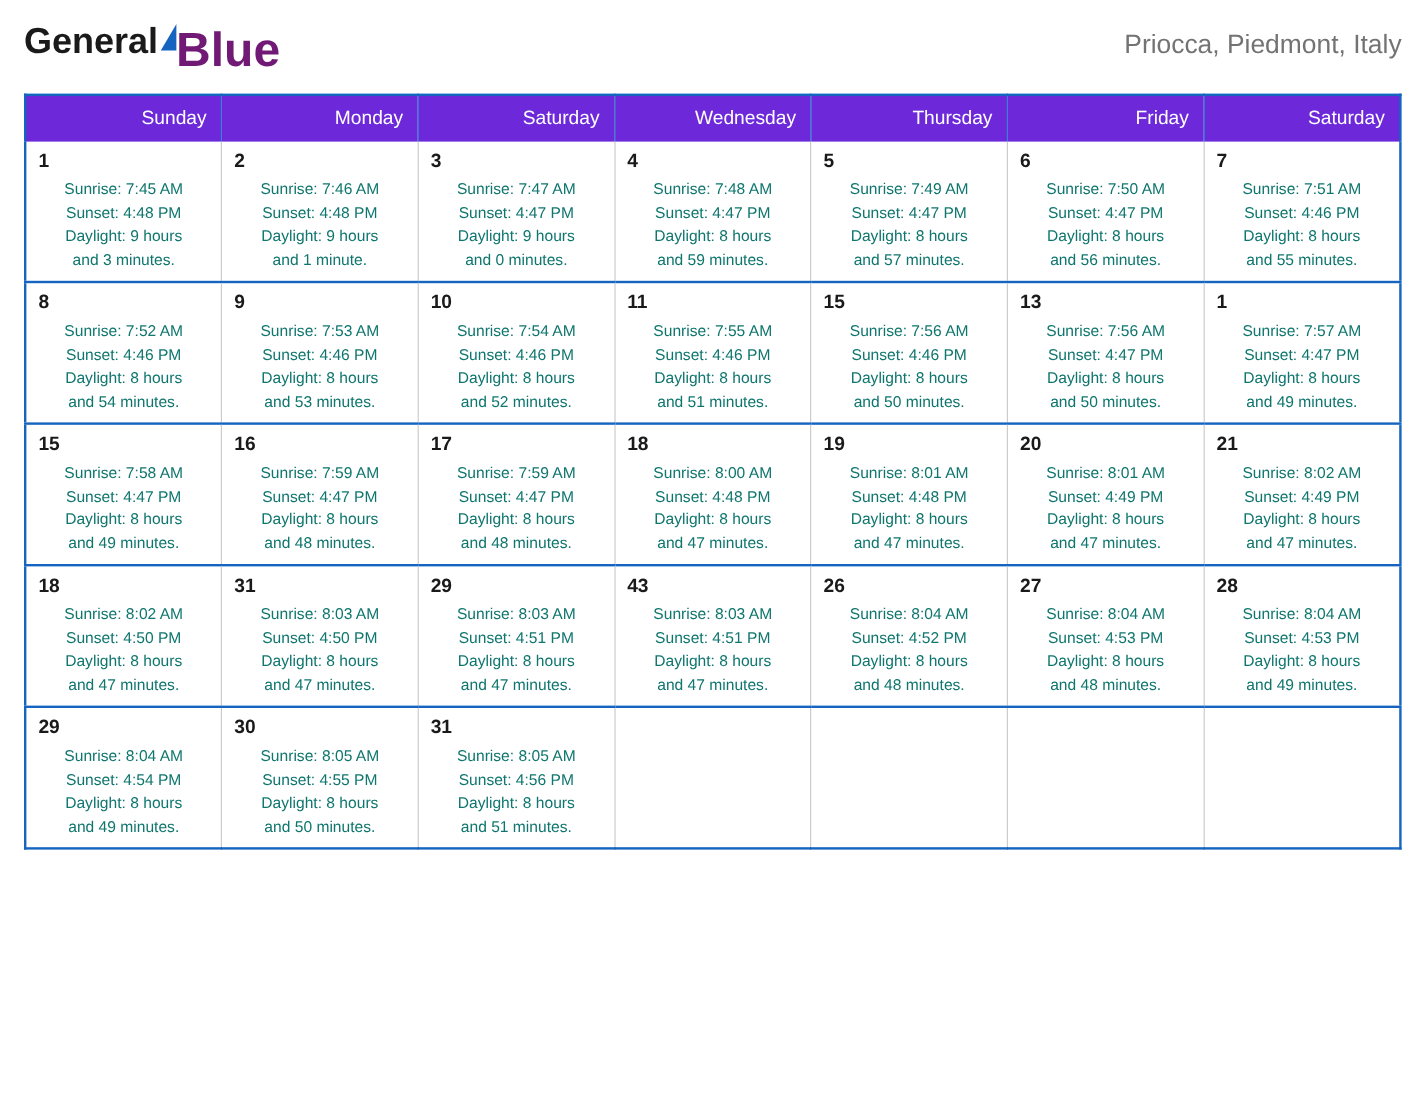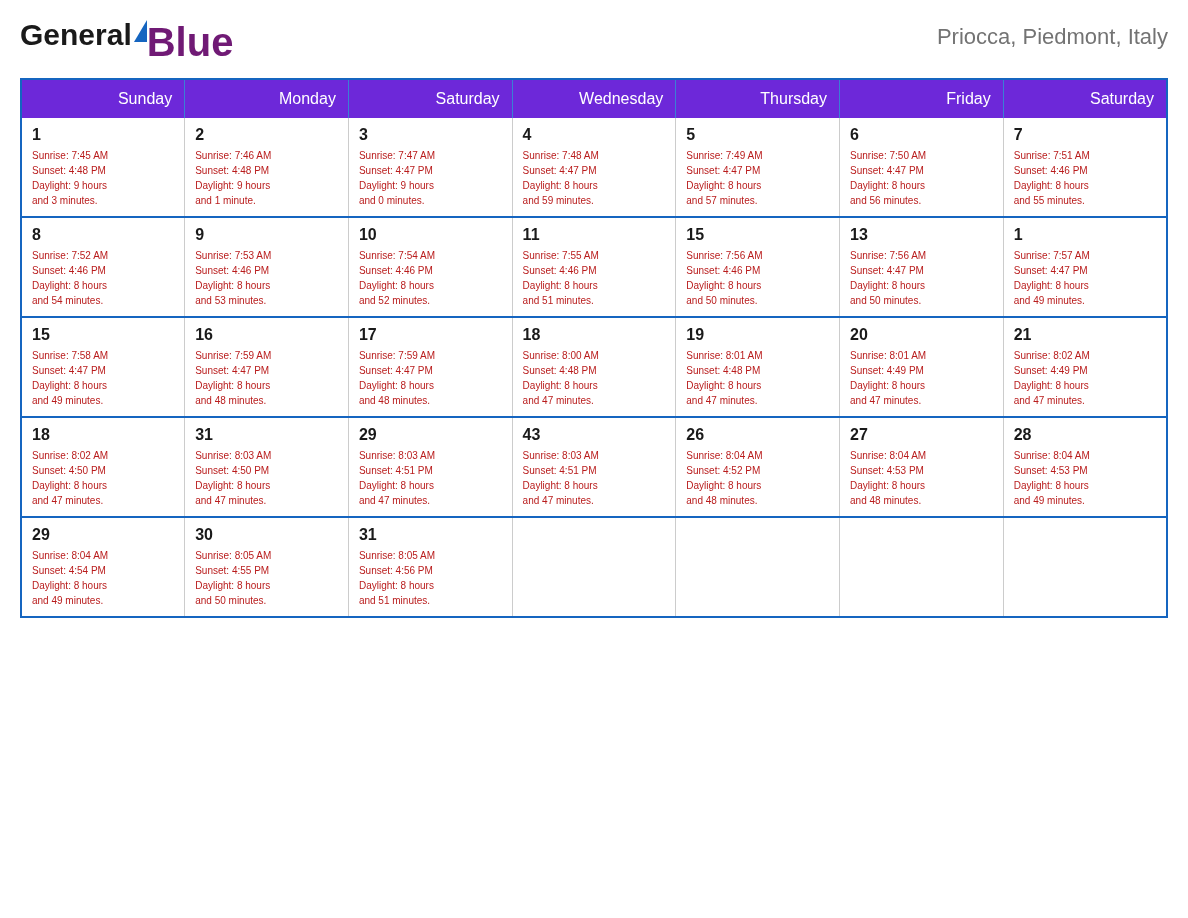--- a/index.html
+++ b/index.html
@@ -71,23 +71,24 @@
       margin-top: 42px;
     }
     .day-number {
       font-size: 16px;
       font-weight: bold;
       color: #1a1a1a;
       display: block;
       margin-bottom: 4px;
     }
     .day-info {
-      font-size: 10px;
-      color: #b91c1c;
+      font-size: 13px;
+      color: #0f766e;
       line-height: 1.5;
+      text-align: center;
     }
     .empty-cell {
       background: #fff;
     }
   </style>
 </head>
 <body>
 
 <div class="header-area">
   <div class="logo-container">

